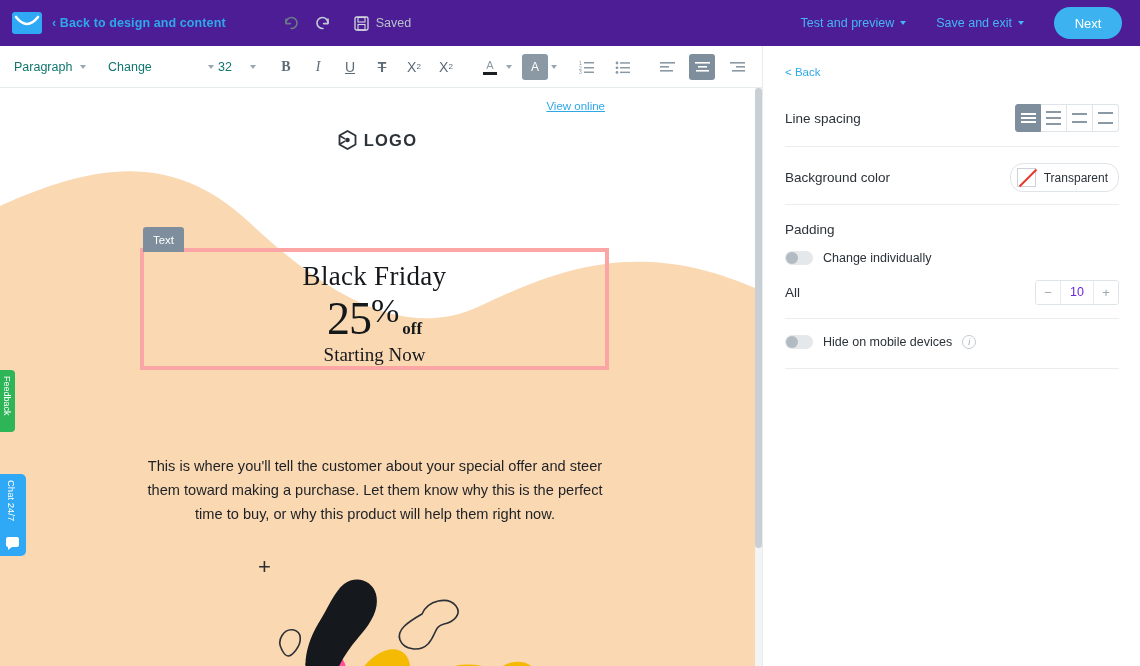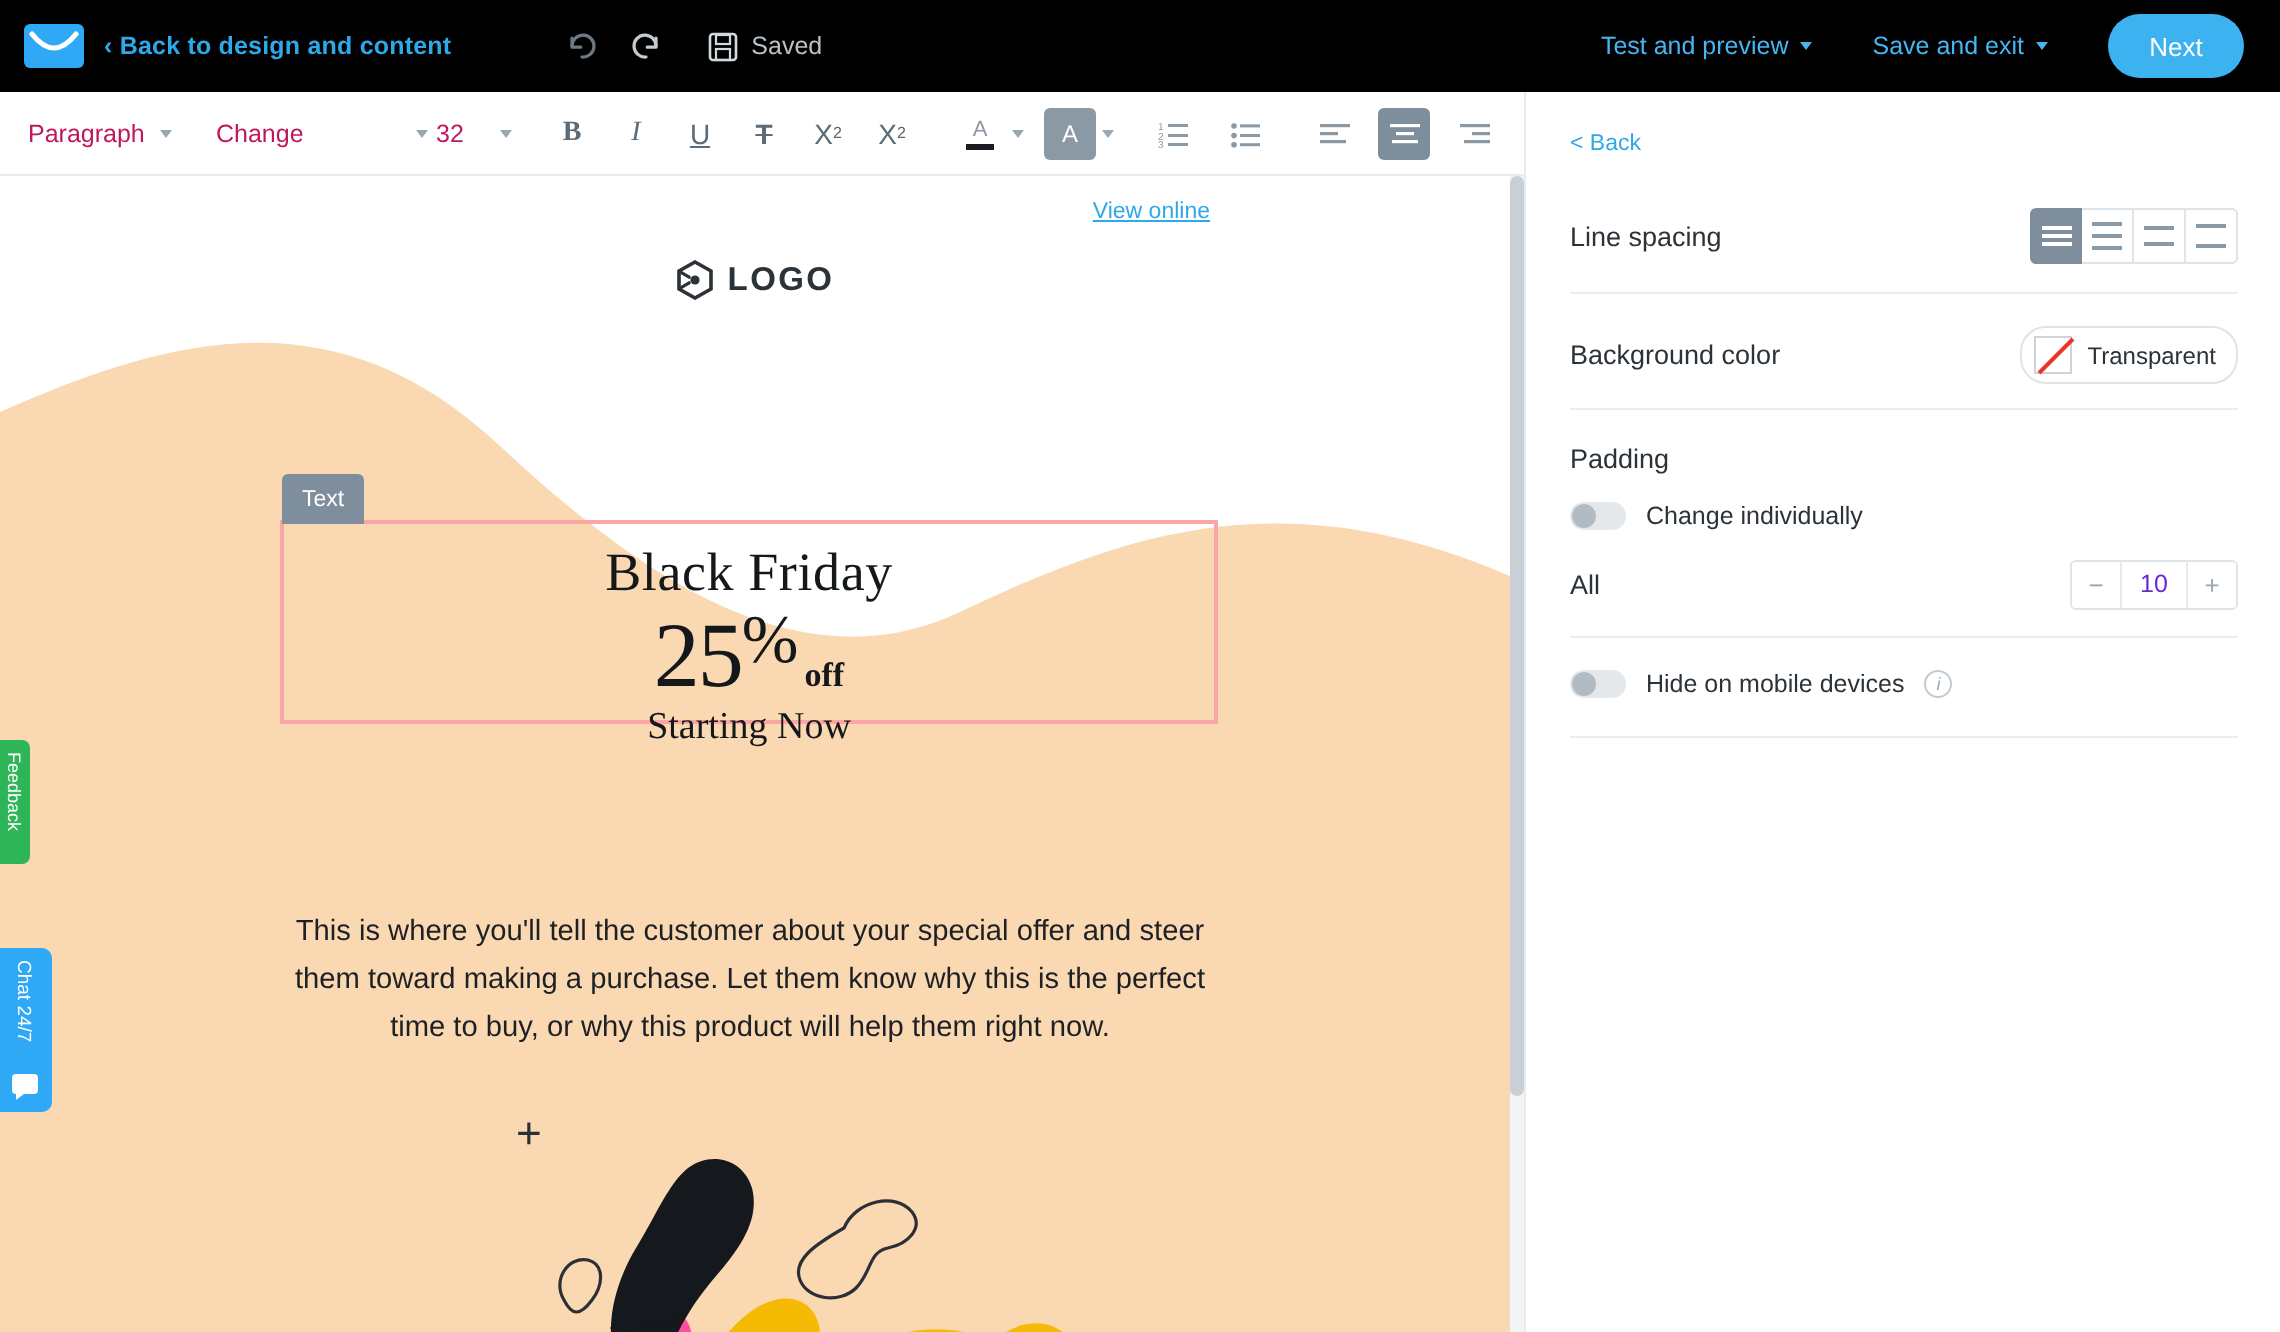--- a/index.html
+++ b/index.html
@@ -7,21 +7,21 @@
     width: 1140px; height: 666px;
     font-family: "Liberation Sans", sans-serif;
     background: #ffffff;
     overflow: hidden;
   }
   #app { position: relative; width: 1140px; height: 666px; }
 
   
   .topbar {
     position: absolute; left: 0; top: 0; width: 1140px; height: 46px;
-    background: #000000;
+    background: #4c1d95;
     display: flex; align-items: center;
   }
   .mail-logo { margin-left: 12px; width: 30px; height: 22px; flex: none; }
   .back-link {
     margin-left: 10px; color: #2fa8e8; font-size: 12.5px; font-weight: bold;
     letter-spacing: .1px; cursor: pointer; white-space: nowrap;
   }
   .undo-redo { display: flex; align-items: center; margin-left: 56px; gap: 14px; }
   .ur-btn { width: 18px; height: 18px; cursor: pointer; }
   .saved-group { display: flex; align-items: center; margin-left: 22px; gap: 7px; }
@@ -46,21 +46,21 @@
   
   .fmtbar {
     position: absolute; left: 0; top: 46px; width: 762px; height: 42px;
     background: #fff; border-bottom: 1px solid #e6ebee;
     display: flex; align-items: center;
   }
   .fgroup { display: flex; align-items: center; height: 28px; padding: 0 8px; }
   .fsep { width: 1px; height: 26px; background: #e8edf0; }
   .sel {
     display: flex; align-items: center; justify-content: space-between;
-    color: #be185d; font-size: 12.5px; cursor: pointer; height: 26px;
+    color: #0f766e; font-size: 12.5px; cursor: pointer; height: 26px;
   }
   .sel .cr { width: 0; height: 0; border-left: 3.5px solid transparent;
              border-right: 3.5px solid transparent; border-top: 4px solid #9aa7b1;
              margin-left: 8px; }
   .sel-para { width: 78px; padding-left: 6px; }
   .sel-font { width: 112px; padding-left: 6px; }
   .sel-size { width: 42px; padding-left: 4px; }
   .tbtn {
     width: 26px; height: 26px; display: flex; align-items: center;
     justify-content: center; cursor: pointer; color: #5b6b78;
@@ -81,22 +81,22 @@
     color: #2fa8e8; font-size: 11.5px; text-decoration: underline; cursor: pointer;
   }
   .logo-row {
     position: absolute; left: 0; top: 42px; width: 755px;
     display: flex; align-items: center; justify-content: center; gap: 7px;
   }
   .logo-text { font-size: 16.5px; font-weight: bold; letter-spacing: 1.2px; color: #2b3238;
                font-family: "Liberation Sans", sans-serif; }
 
   .text-block {
-    position: absolute; left: 140px; top: 172px; width: 469px; height: 102px;
-    border: 2px solid #fca5a5; background: transparent;
+    position: absolute; left: 140px; top: 160px; width: 469px; height: 122px;
+    border: 4px solid #fca5a5; background: transparent;
   }
   .block-tag {
     position: absolute; left: -1px; top: -25px; width: 41px; height: 25px;
     background: #7e8e9c; color: #fff; font-size: 11.5px;
     display: flex; align-items: center; justify-content: center;
     border-radius: 3px 3px 0 0; cursor: pointer;
   }
   .bf-title {
     text-align: center; font-family: "Liberation Serif", serif;
     font-size: 27px; color: #15181b; margin-top: 9px; letter-spacing: .3px;

